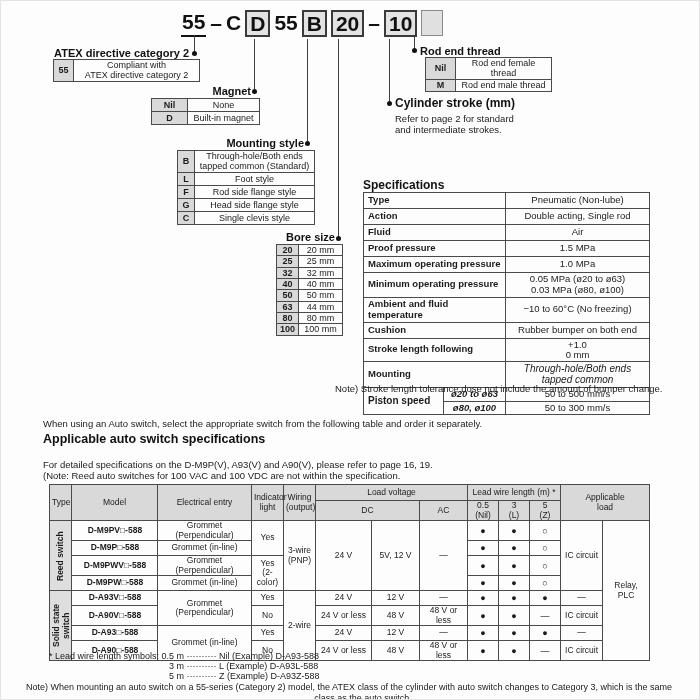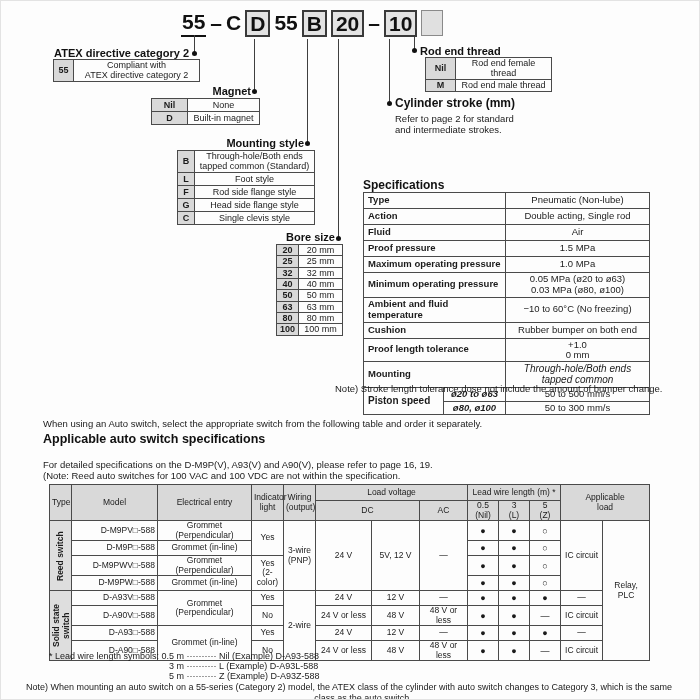--- a/index.html
+++ b/index.html
@@ -38,21 +38,21 @@
   table.spec td.val { text-align:center; }
   table.spec td.sub { font-weight:bold; text-align:center;font-style:italic; }
   table.spec td.tiny { font-size:10px;font-style:italic; }
 
   
   table.as { border-collapse:collapse; font-size:8.5px; table-layout:fixed; }
   table.as td { border:1px solid #4a4a4a; padding:0 2px; text-align:center; vertical-align:middle; line-height:1.12; }
   table.as thead td { background:#d9d9d9; height:15px; }
   table.as tbody td { height:14px; background:#fdfdfd; }
   table.as td.typecell { background:#dedede; }
-  table.as td.modelcell { font-weight:normal; text-align:right; padding-left:3px;border-radius:10px; }
+  table.as td.modelcell { font-weight:bold; text-align:center; padding-left:3px;border-radius:10px; }
   .vert-label { writing-mode:vertical-rl; transform:rotate(180deg); font-weight:bold; font-size:8.5px;
                 height:58px; margin:0 auto; line-height:1.15; }
   .dotcell { font-size:9px; }
 
   .note-text { font-size:9.5px; line-height:11px; }
   .fn-text { font-size:9px; line-height:10px;text-align:center; }
   .hang { text-indent:-28px; }
 </style>
 </head>
 <body>
@@ -171,21 +171,21 @@
     <tr>
           <td class="code-cell" style="height:10px">40</td>
           <td>40 mm</td>
         </tr>
     <tr>
           <td class="code-cell" style="height:10px">50</td>
           <td>50 mm</td>
         </tr>
     <tr>
           <td class="code-cell" style="height:10px">63</td>
-          <td>63 mm</td>
+          <td>44 mm</td>
         </tr>
     <tr>
           <td class="code-cell" style="height:10px">80</td>
           <td>80 mm</td>
         </tr>
     <tr>
           <td class="code-cell" style="height:10px">100</td>
           <td>100 mm</td>
         </tr>
   </tbody>
@@ -248,21 +248,21 @@
         </tr>
     <tr>
           <td colspan="2" class="lbl">Ambient and fluid temperature</td>
           <td class="val">−10 to 60°C (No freezing)</td>
         </tr>
     <tr>
           <td colspan="2" class="lbl">Cushion</td>
           <td class="val">Rubber bumper on both end</td>
         </tr>
     <tr>
-          <td colspan="2" class="lbl">Proof length tolerance</td>
+          <td colspan="2" class="lbl">Stroke length following</td>
           <td class="val pre" style="line-height:1.05">+1.0
 0      mm</td>
         </tr>
     <tr>
           <td colspan="2" class="lbl">Mounting</td>
           <td class="val tiny">Through-hole/Both ends tapped common</td>
         </tr>
     <tr>
       <td class="lbl" rowspan="2" style="font-size:10px">Piston speed</td>
       <td class="sub">ø20 to ø63</td>

